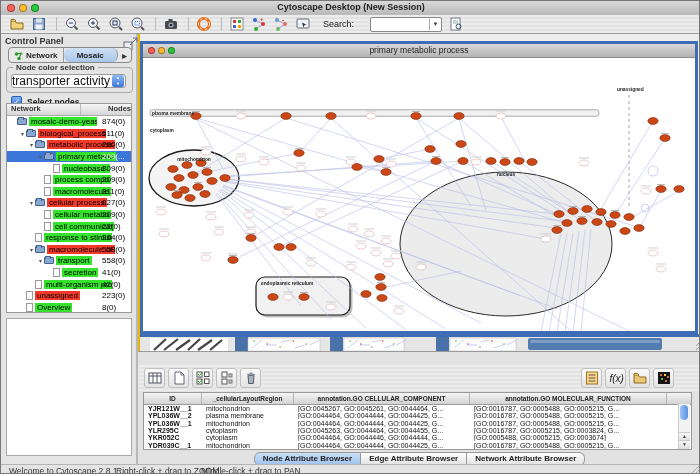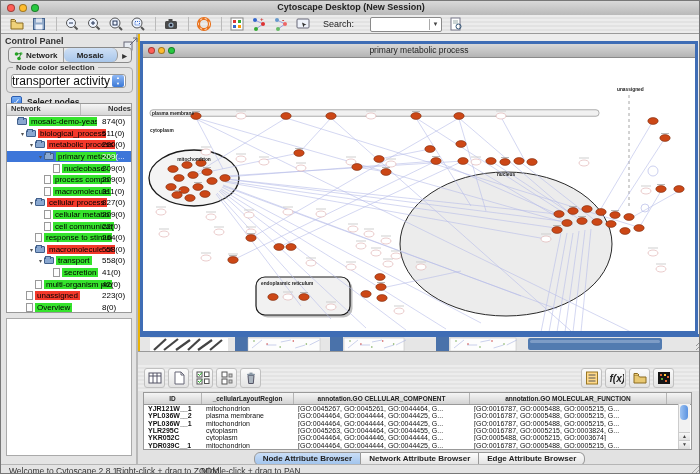--- a/index.html
+++ b/index.html
@@ -694,21 +694,21 @@
             </span>
             <span class="tbtn">
               <svg width="16" height="16" viewBox="0 0 16 16">
                 <path d="M5 5.5h6l-.7 8H5.7z" fill="#aab4be" stroke="#556"></path>
                 <rect x="4" y="3.8" width="8" height="1.6" rx="0.8" fill="#8896a4"></rect>
                 <rect x="6.5" y="2.6" width="3" height="1.4" fill="#8896a4"></rect>
               </svg>
             </span>
           </span>
         <span id="dp-spacer"></span>
-        <span id="dp-right" style="display:flex;margin-right:24px;font-weight:bold;">
+        <span id="dp-right" style="display:flex;margin-right:24px;">
             <span class="tbtn">
               <svg width="16" height="16" viewBox="0 0 16 16">
                 <rect x="2.5" y="2" width="11" height="12" fill="#ffd98a" stroke="#997722"></rect>
                 <line x1="4.5" y1="5" x2="11.5" y2="5" stroke="#555"></line>
                 <line x1="4.5" y1="8" x2="11.5" y2="8" stroke="#555"></line>
                 <line x1="4.5" y1="11" x2="11.5" y2="11" stroke="#555"></line>
               </svg>
             </span>
             <span class="tbtn">
               <svg width="16" height="16" viewBox="0 0 16 16">
@@ -779,22 +779,22 @@
             </div>
           </div>
         <div id="dt-scroll">
           <div id="dt-thumb"></div>
           <div class="dt-arr" style="bottom:8px;">▲</div>
           <div class="dt-arr" style="bottom:0;">▼</div>
         </div>
       </div>
       <div id="dp-tabs">
           <span class="dp-tab sel">Node Attribute Browser</span>
+          <span class="dp-tab">Edge Attribute Browser</span>
           <span class="dp-tab">Network Attribute Browser</span>
-          <span class="dp-tab">Edge Attribute Browser</span>
         </div>
     </div>
   </div>
 
   <div id="statusbar">
       <span style="left: 8px;">Welcome to Cytoscape 2.8.1</span>
       <span style="left: 115px;">Right-click + drag to ZOOM</span>
       <span style="left: 200px;">Middle-click + drag to PAN</span>
       <svg width="10" height="10" style="position: absolute; right: 1px; top: 0px;">
         <path d="M9 1L1 9M9 5L5 9" stroke="#aaa"></path>

